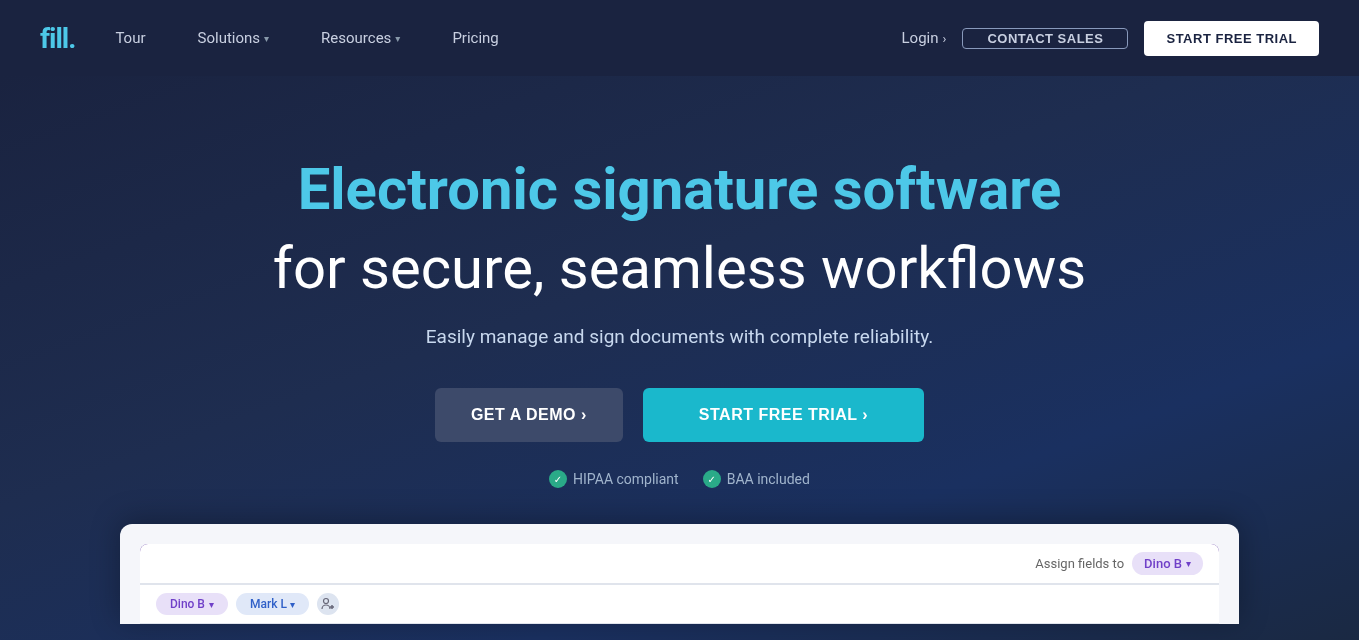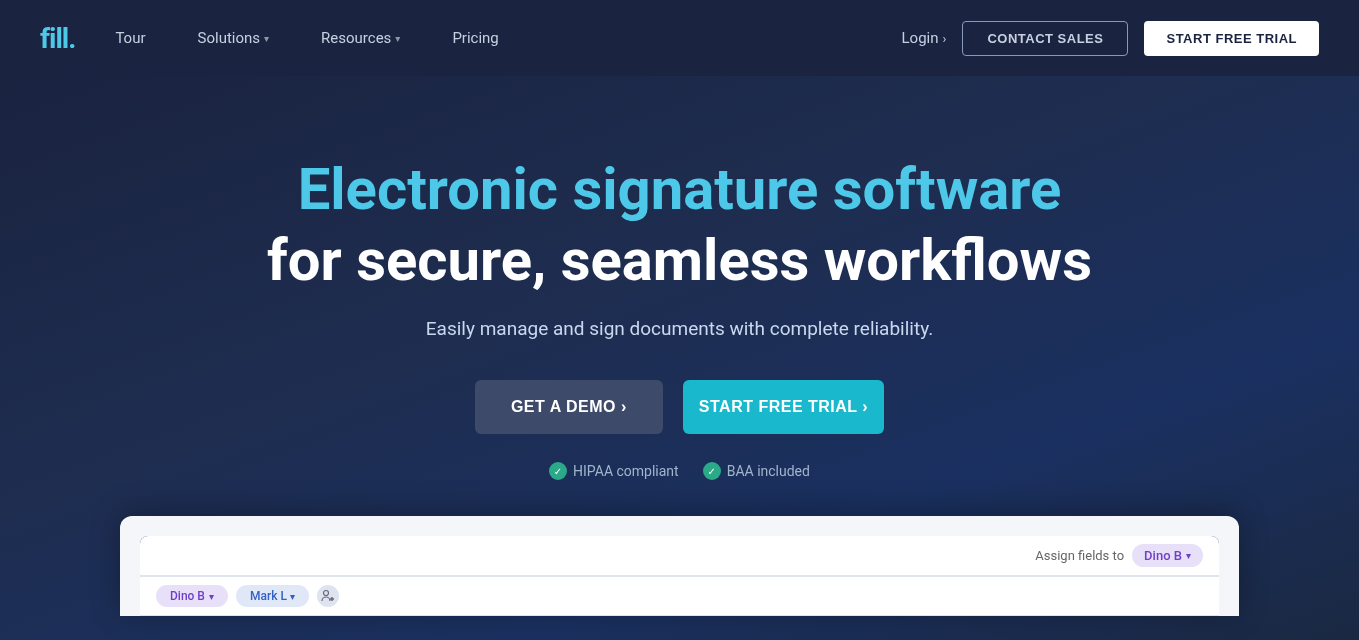--- a/index.html
+++ b/index.html
@@ -37,20 +37,21 @@
       display: flex;
       align-items: center;
       gap: 4px;
     }
     .chevron {
       font-size: 10px;
       color: #8899aa;
     }
     .nav-right {
       display: flex;
+      align-items: center;
       gap: 16px;
     }
     .login-link {
       color: #c8cfe0;
       font-size: 15px;
       cursor: pointer;
       display: flex;
       align-items: center;
       gap: 4px;
     }
@@ -83,25 +84,25 @@
       text-align: center;
       padding: 80px 40px 40px;
       position: relative;
       min-height: 440px;
     }
     .hero-title-colored {
       font-size: 58px;
       font-weight: 700;
       color: #4dc8e8;
       line-height: 1.15;
-      margin-bottom: 4px;
+      margin-bottom: 12px;
     }
     .hero-title-white {
       font-size: 58px;
-      font-weight: 700;
+      font-weight: 400;
       color: #ffffff;
       line-height: 1.15;
       margin-bottom: 24px;
     }
     .hero-subtitle {
       font-size: 19px;
       color: #c8d8ee;
       margin-bottom: 40px;
       font-weight: 400;
     }
@@ -121,21 +122,21 @@
       cursor: pointer;
       border: none;
       border-radius: 6px;
       display: flex;
       align-items: center;
       gap: 8px;
     }
     .btn-trial-hero {
       background: #1ab8cc;
       color: #ffffff;
-      padding: 18px 16px;
+      padding: 18px 56px;
       font-size: 16px;
       font-weight: 700;
       letter-spacing: 0.5px;
       cursor: pointer;
       border: none;
       border-radius: 6px;
       display: flex;
       align-items: center;
       gap: 8px;
     }

